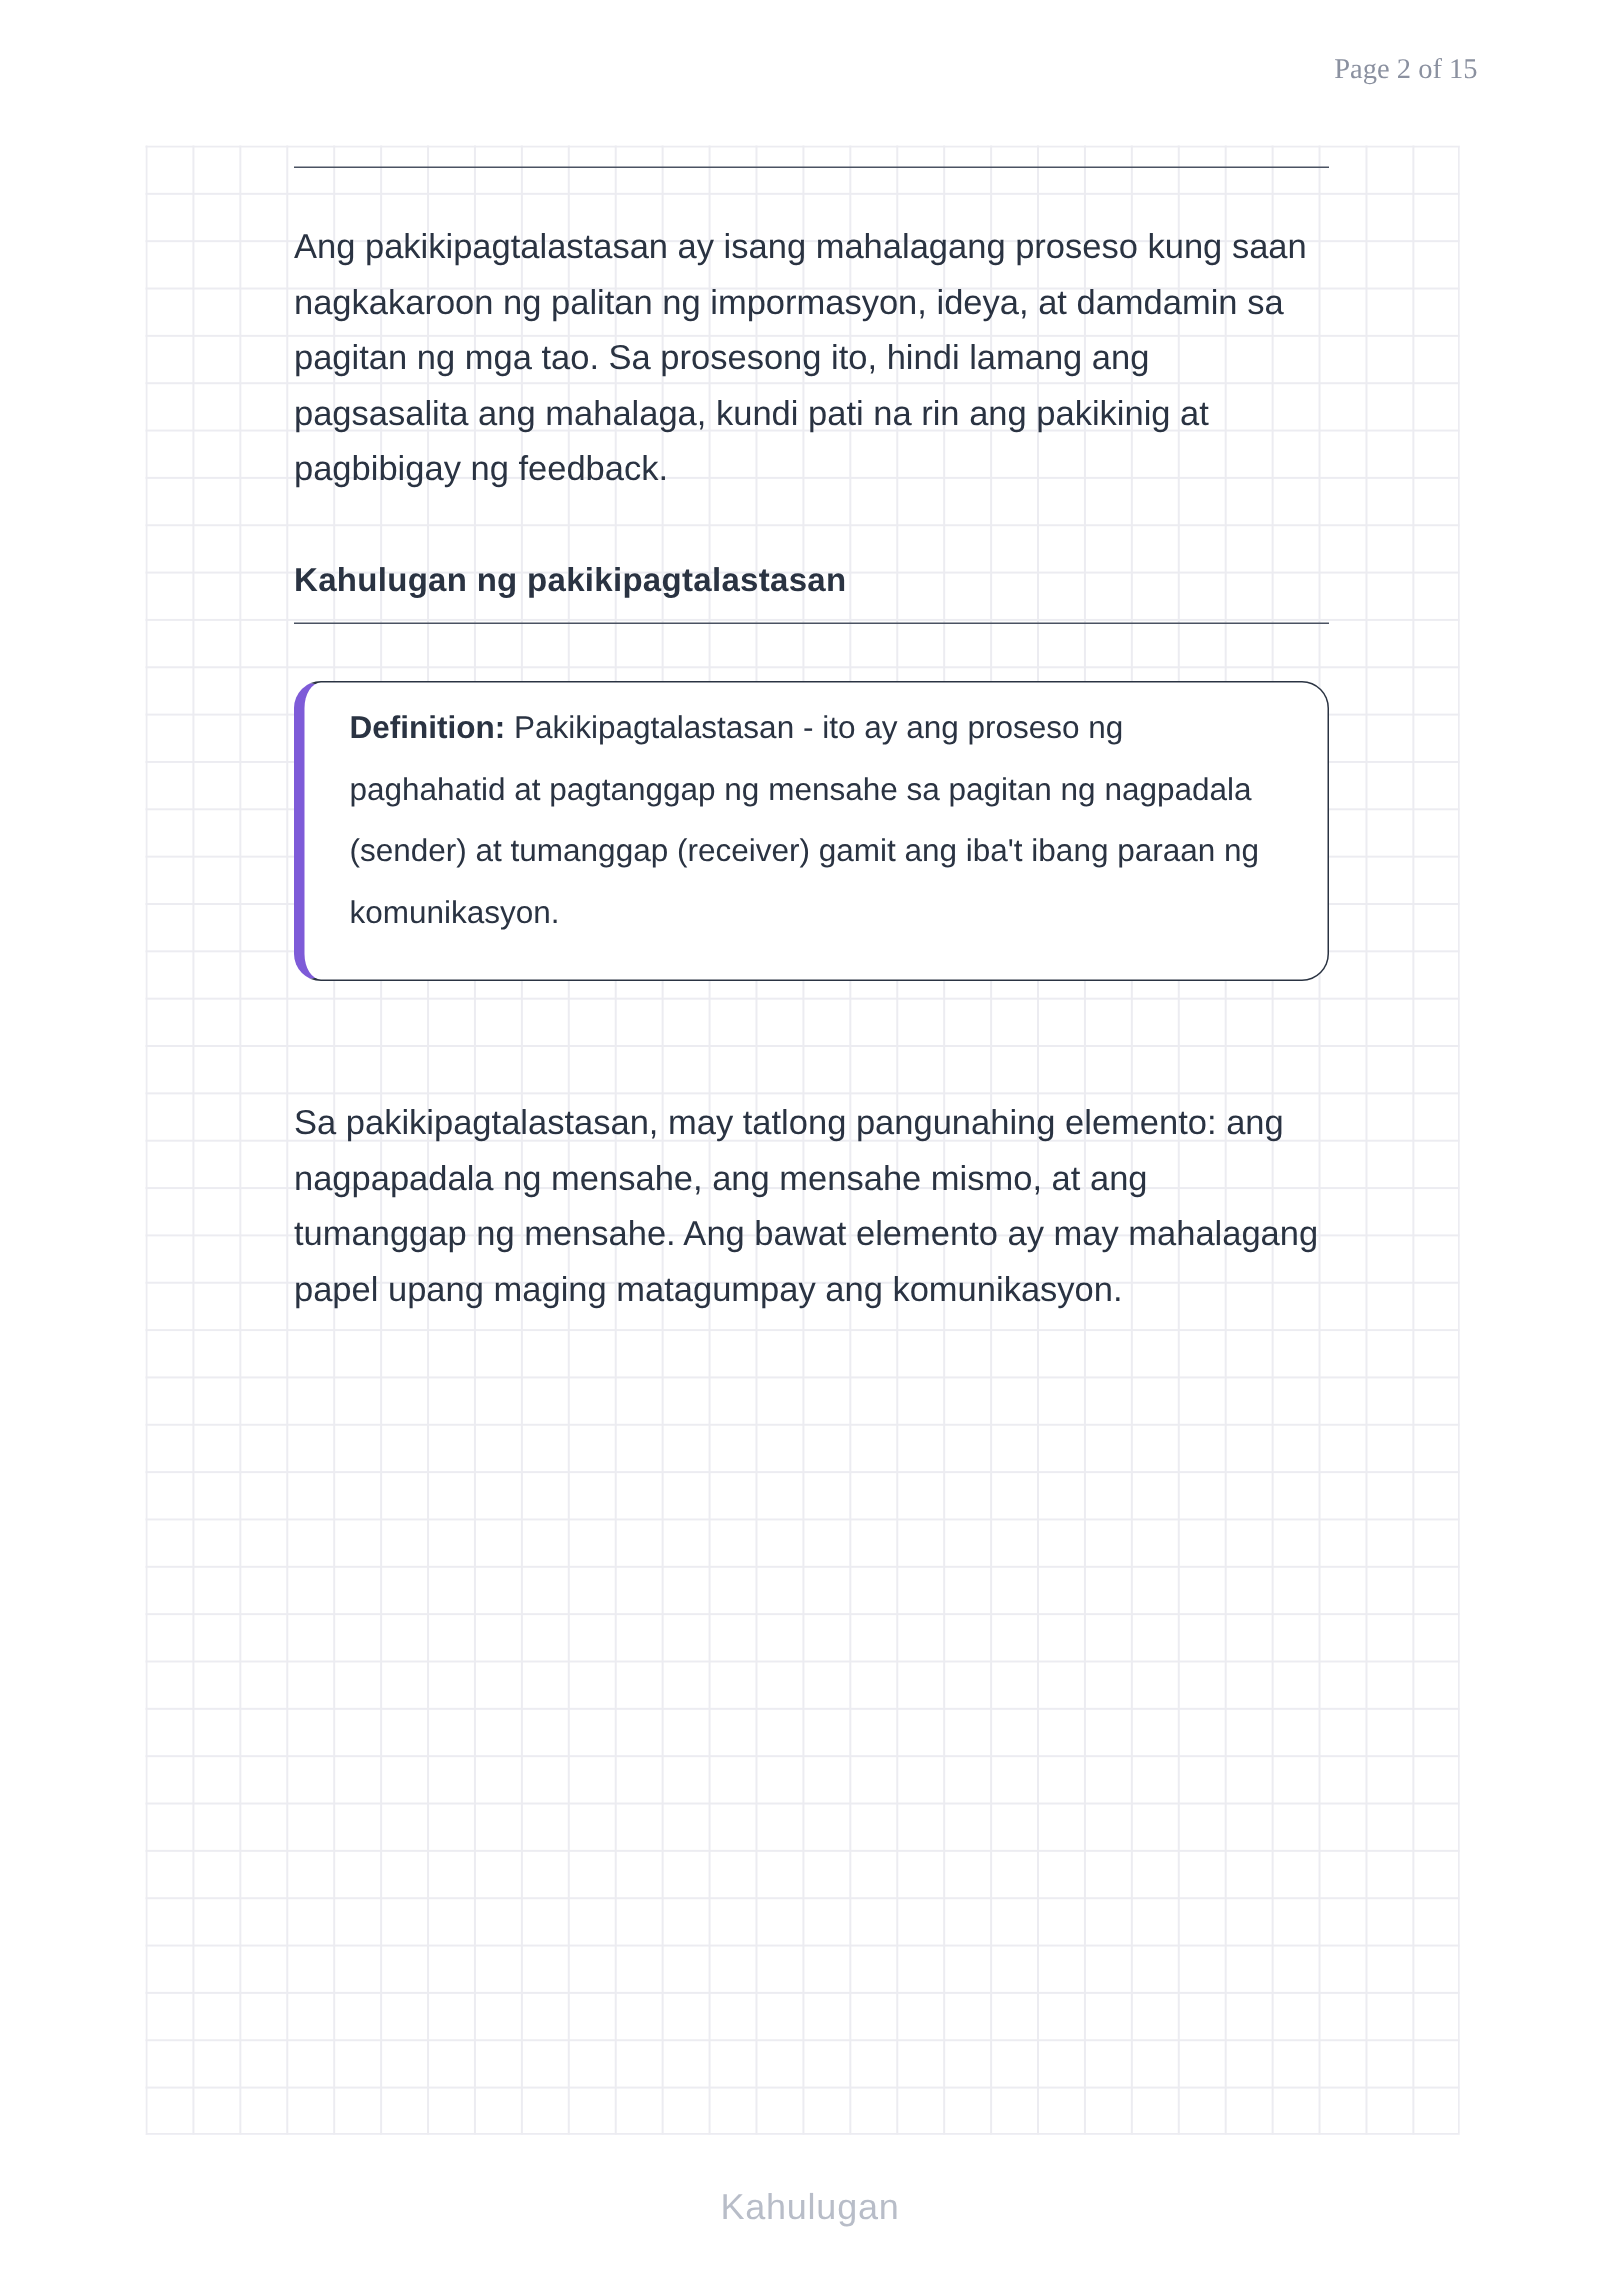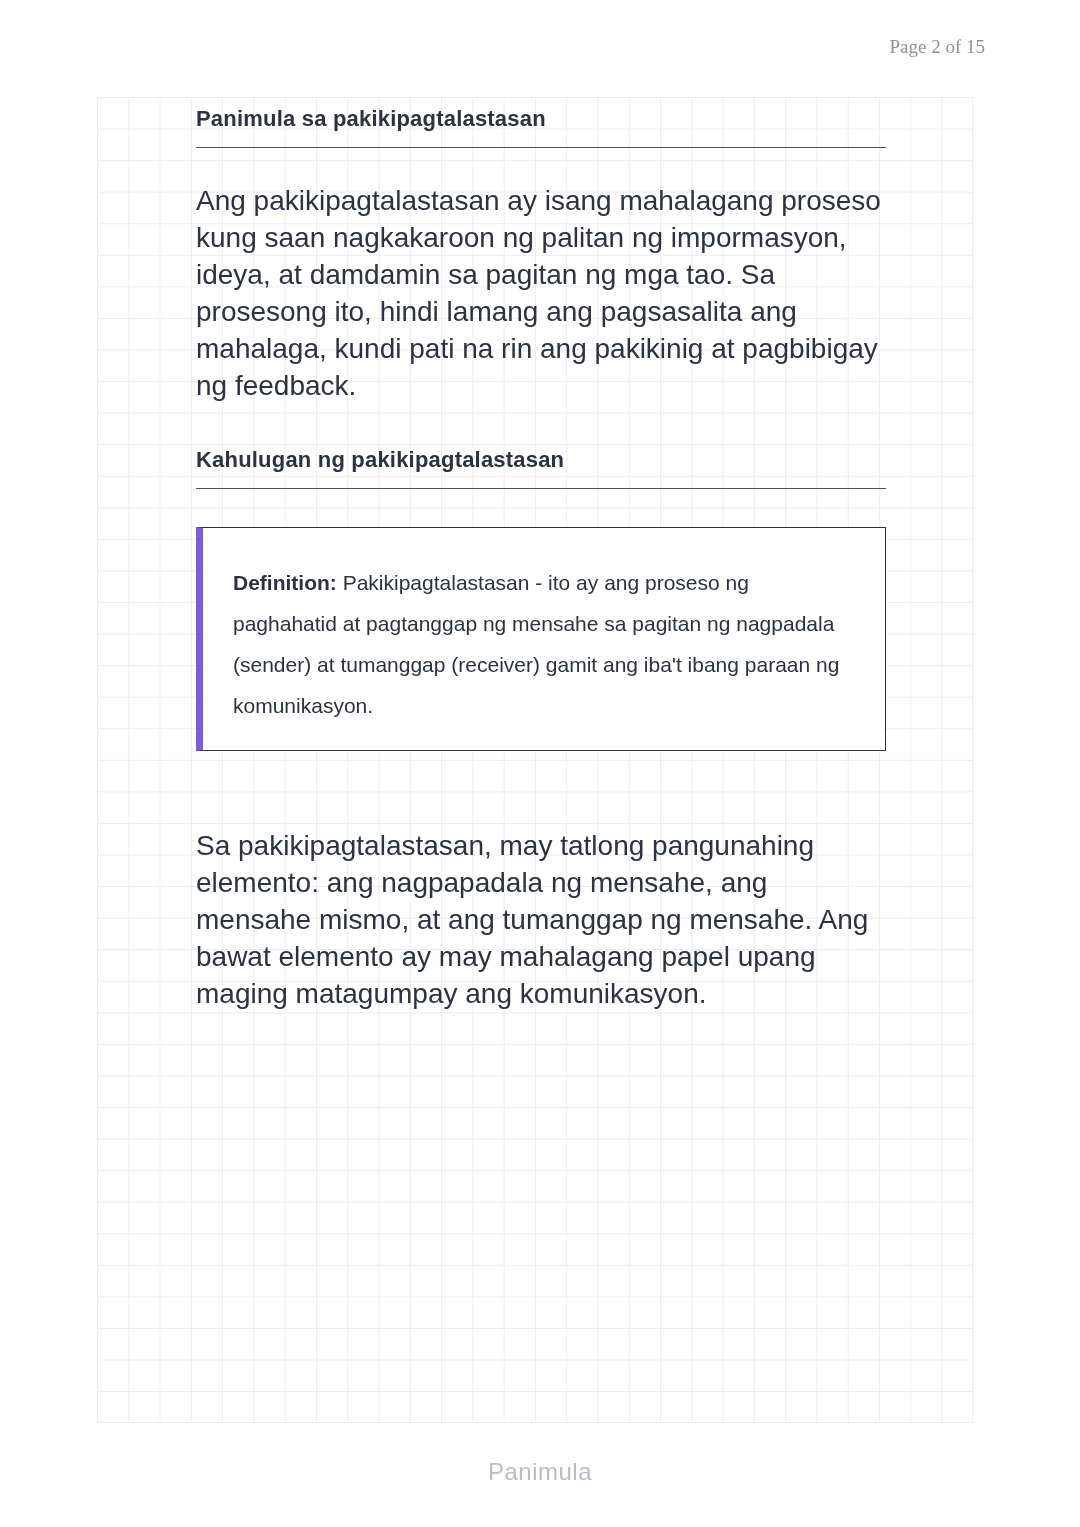--- a/index.html
+++ b/index.html
@@ -50,32 +50,32 @@
   .content .section-heading:not(:first-child) { margin-top: 34px; }
 
   .heading-rule {
     border: none;
     border-top: 1.5px solid var(--rule-color, #4a5262);
     margin: 14px 0 0 0;
   }
 
   .body-para {
     margin: 34px 0 0 0;
-    font-size: 28px;
+    font-size: 23px;
     line-height: 37px;
     color: var(--text-dark, #2a3342);
   }
 
   .callout {
     margin: 38px 0 0 0;
     border: 1.5px solid var(--text-dark, #2a3342);
     border-left: 7px solid var(--accent-purple, #7e5bd8);
-    border-radius: 0;
+    border-radius: 18px;
     background: #ffffff;
-    padding: 34px 28px 24px 30px;
+    padding: 10px 28px 24px 30px;
   }
   .callout + .body-para { margin-top: 76px; }
   .callout-text {
     margin: 0;
     font-size: 21px;
     line-height: 41px;
     color: var(--text-dark, #2a3342);
   }
   .callout-text strong { font-weight: 700; }
 
@@ -91,34 +91,33 @@
 </head>
 <body>
 
 <div class="page">
 
   <div class="page-indicator">Page 2 of 15</div>
 
   <div class="grid-paper">
     <div class="content">
 
-      <h2 class="section-heading">Panimula sa pakikipagtalastasan</h2>
       <hr class="heading-rule">
 
       <p class="body-para">Ang pakikipagtalastasan ay isang mahalagang proseso kung saan nagkakaroon ng palitan ng impormasyon, ideya, at damdamin sa pagitan ng mga tao. Sa prosesong ito, hindi lamang ang pagsasalita ang mahalaga, kundi pati na rin ang pakikinig at pagbibigay ng feedback.</p>
 
 
       <h2 class="section-heading">Kahulugan ng pakikipagtalastasan</h2>
       <hr class="heading-rule">
 
       <div class="callout">
         <p class="callout-text"><strong>Definition:</strong> <span>Pakikipagtalastasan - ito ay ang proseso ng paghahatid at pagtanggap ng mensahe sa pagitan ng nagpadala (sender) at tumanggap (receiver) gamit ang iba't ibang paraan ng komunikasyon.</span></p>
       </div>
 
       <p class="body-para">Sa pakikipagtalastasan, may tatlong pangunahing elemento: ang nagpapadala ng mensahe, ang mensahe mismo, at ang tumanggap ng mensahe. Ang bawat elemento ay may mahalagang papel upang maging matagumpay ang komunikasyon.</p>
 
 
     </div>
   </div>
 
-  <div class="footer-brand">Panimula</div>
+  <div class="footer-brand">Kahulugan</div>
 
 </div>
 
 </body></html>

